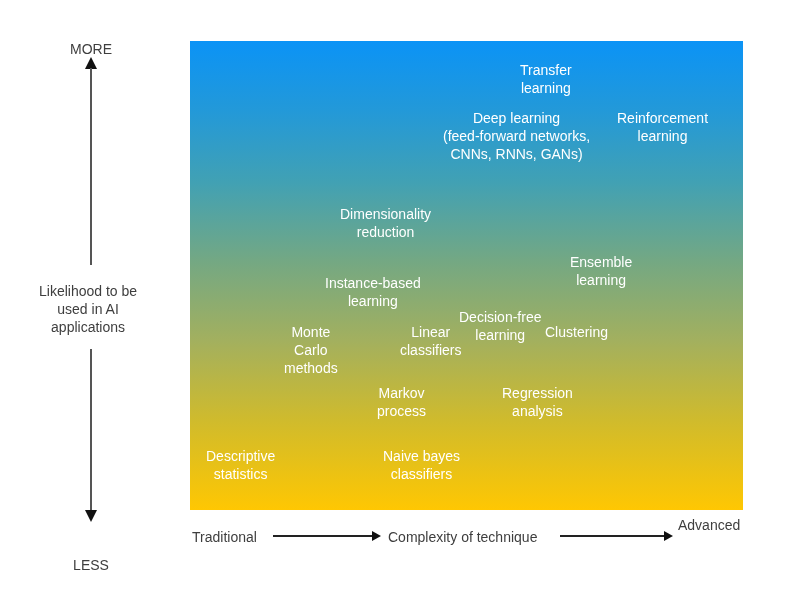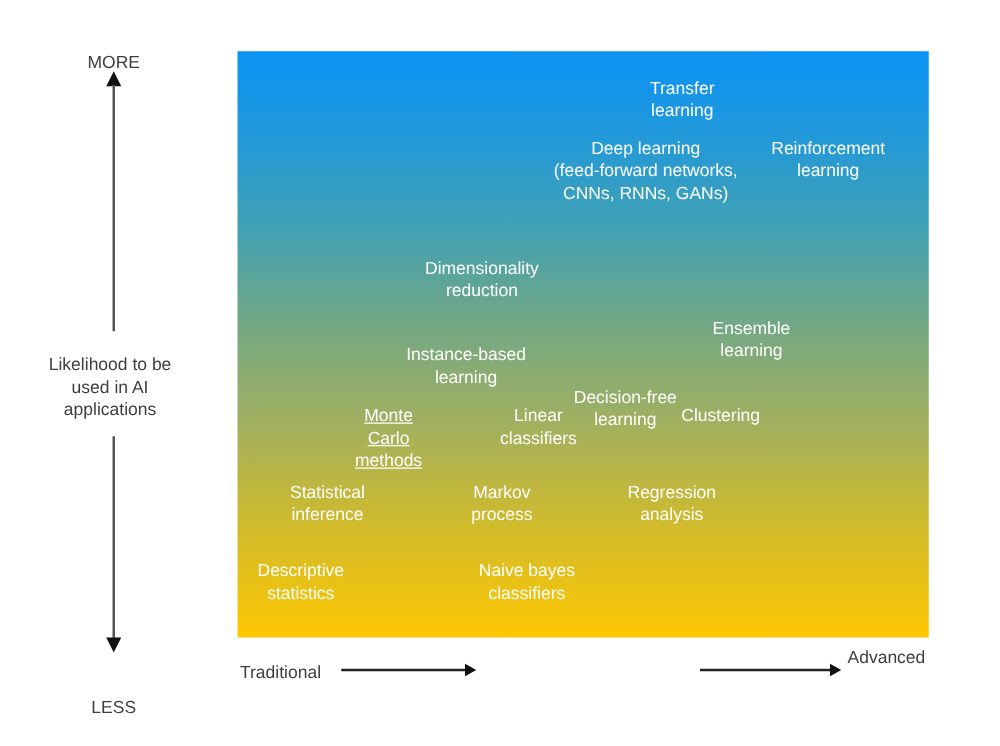--- a/index.html
+++ b/index.html
@@ -99,42 +99,41 @@
     <div class="item" style="left: 427px; top: 68px;">Reinforcement
 learning</div>
     <div class="item" style="left: 150px; top: 164px;">Dimensionality
 reduction</div>
     <div class="item" style="left: 380px; top: 212px;">Ensemble
 learning</div>
     <div class="item" style="left: 135px; top: 233px;">Instance-based
 learning</div>
     <div class="item" style="left: 269px; top: 233px; margin-top: 34px;">Decision-free
 learning</div>
-    <div class="item" style="left: 94px; top: 282px; text-decoration: underline;">Monte
+    <div class="item" style="left: 94px; top: 282px;">Monte
 Carlo
 methods</div>
     <div class="item" style="left: 210px; top: 282px;">Linear
 classifiers</div>
     <div class="item" style="left: 355px; top: 282px;">Clustering</div>
-    <div class="item" style="left: 42px; top: 343px;">Statistical
-inference</div>
     <div class="item" style="left: 187px; top: 343px;">Markov
 process</div>
     <div class="item" style="left: 312px; top: 343px;">Regression
 analysis</div>
     <div class="item" style="left: 16px; top: 406px;">Descriptive
 statistics</div>
     <div class="item" style="left: 193px; top: 406px;">Naive bayes
 classifiers</div>
   </div>
 
   <div class="axis-label-dark" style="left:192px; top:528px;">Traditional</div>
 
   <div class="h-line" style="left:273px; top:535px; width:99px;"></div>
   <div class="arrowhead-right" style="left:372px; top:531px;"></div>
 
+  <div class="axis-label-dark" style="left:388px; top:528px;">Complexity of technique</div>
 
   <div class="h-line" style="left:560px; top:535px; width:104px;"></div>
   <div class="arrowhead-right" style="left:664px; top:531px;"></div>
 
   <div class="axis-label-dark" style="left:678px; top:516px;">Advanced</div>
 
 </div>
 
 </body></html>

